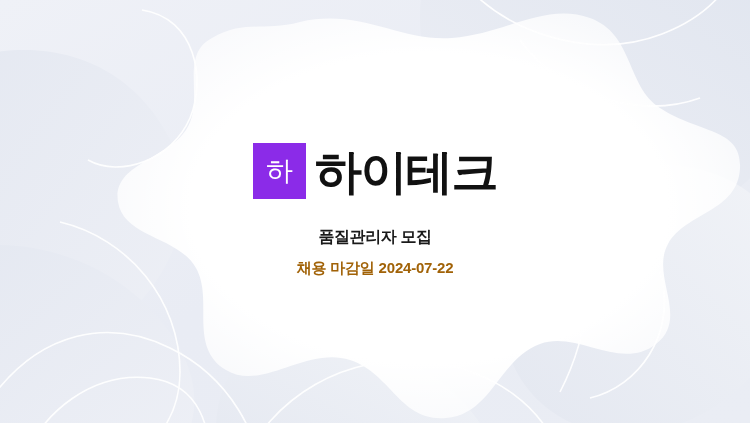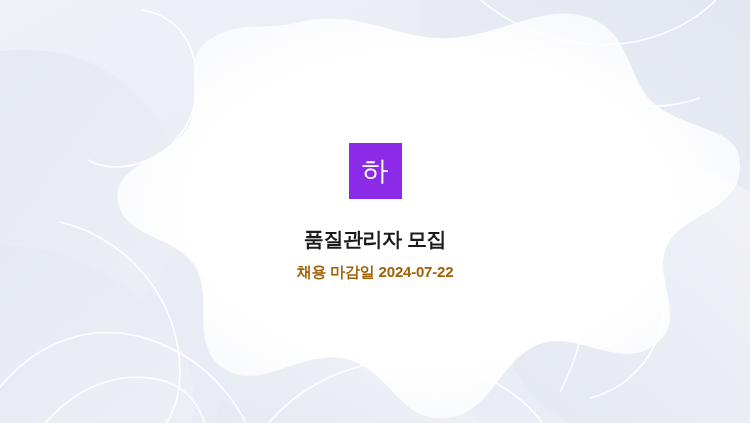--- a/index.html
+++ b/index.html
@@ -68,21 +68,21 @@
     font-size: 47px;
     font-weight: 700;
     color: #111111;
     line-height: 1;
     letter-spacing: -1.5px;
     white-space: nowrap;
   }
 
   .headline {
     margin-top: 28px;
-    font-size: 20px;
+    font-size: 16px;
     font-weight: 700;
     color: #1a1a1a;
     letter-spacing: -0.4px;
     line-height: 1.1;
     white-space: nowrap;
   }
 
   .deadline {
     margin-top: 14px;
     font-size: 15px;
@@ -165,20 +165,21 @@
       <path d="M 240 470 C 270 396 348 352 428 362 C 500 371 540 410 556 446"></path>
       <path d="M 60 222 C 128 238 180 300 180 372 C 180 420 150 452 120 466"></path>
       <path d="M 576 202 C 596 262 592 330 560 392"></path>
     </g>
   </svg>
 
   <div class="content">
 
     <div class="logo-row">
       <div class="logo-mark">하</div>
+      <div class="logo-word">하이테크</div>
     </div>
 
     <div class="headline">품질관리자 모집</div>
 
     <div class="deadline">채용 마감일 2024-07-22</div>
 
   </div>
 
 </div>
 

